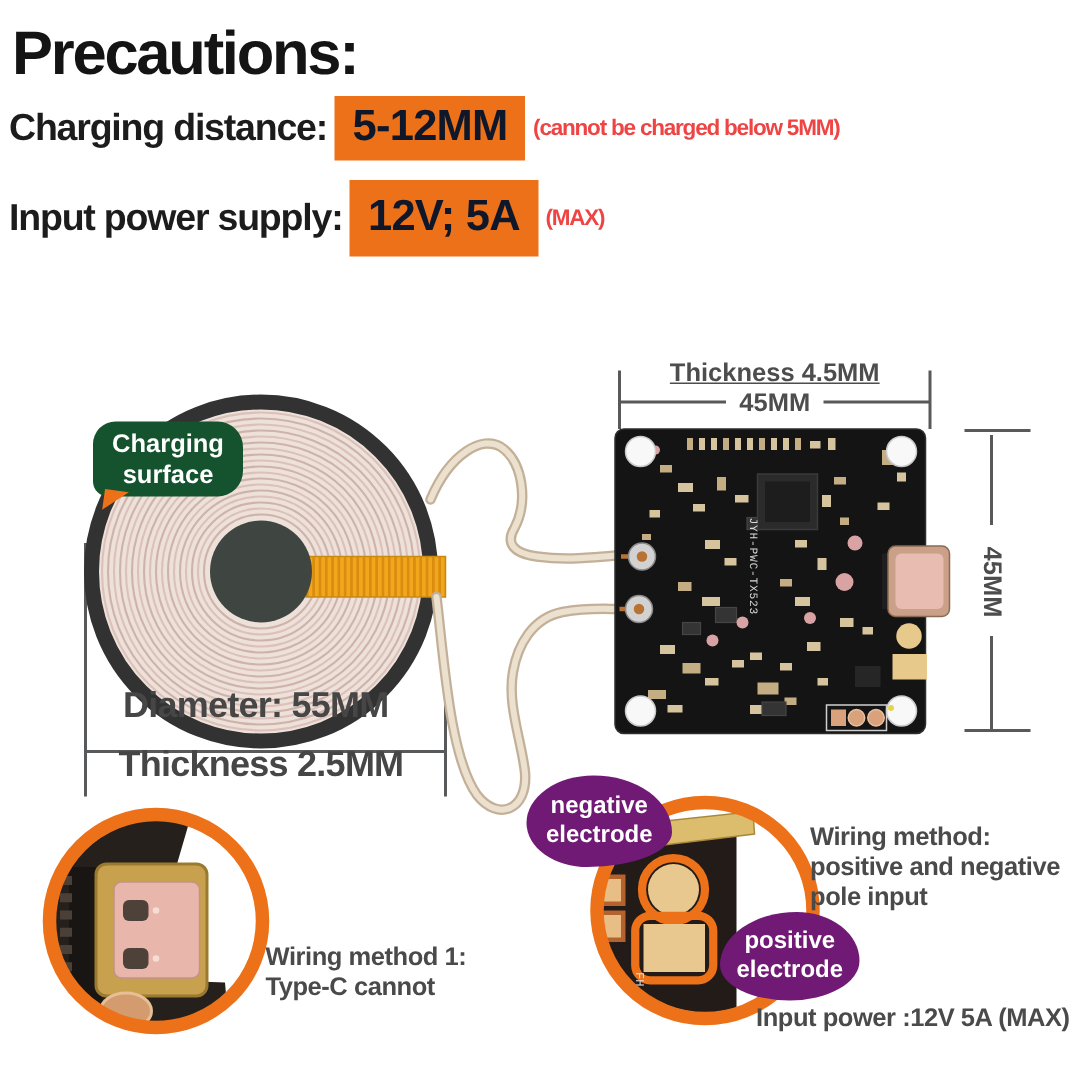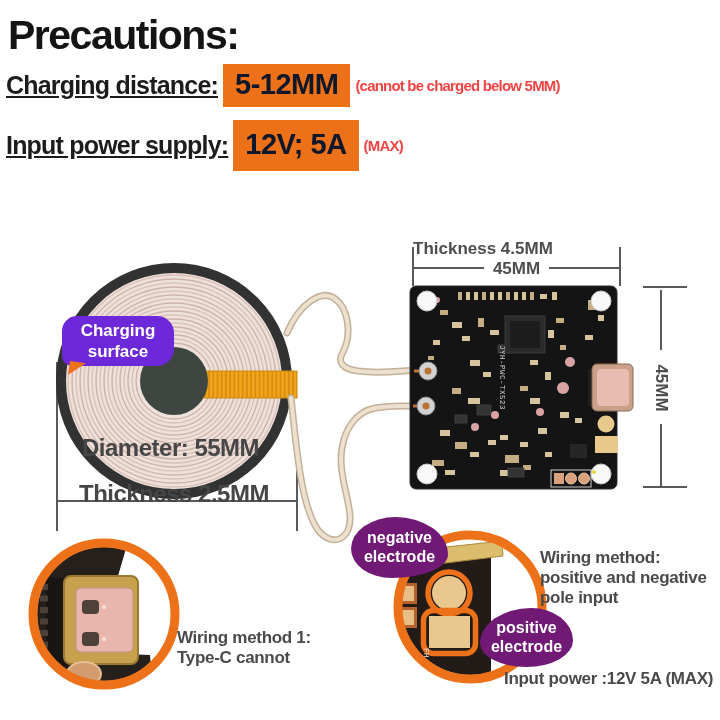--- a/index.html
+++ b/index.html
@@ -2,29 +2,29 @@
 <html><head>
 <meta charset="utf-8">
 <style>
   html,body{margin:0;padding:0;background:#fff;}
   .stage{position:relative;width:720px;height:720px;background:#fff;overflow:hidden;
          font-family:"Liberation Sans","DejaVu Sans",sans-serif;}
   .abs{position:absolute;}
   #art{position:absolute;left:0;top:0;}
   .title{left:8px;top:12px;font-size:41px;font-weight:700;color:#141414;letter-spacing:-1.5px;}
   .spec-row{display:flex;align-items:center;gap:5px;left:6px;white-space:nowrap;}
-  .spec-row .lbl{font-size:25px;font-weight:700;color:#1c1c1c;letter-spacing:-0.8px;text-decoration:underline;}
+  .spec-row .lbl{font-size:25px;font-weight:700;color:#1c1c1c;letter-spacing:-0.8px;}
   .spec-row .note{font-size:15px;font-weight:700;color:#ef4444;letter-spacing:-0.8px;}
   .hl{background:#ED7118;color:#0f172a;font-weight:700;font-size:29px;letter-spacing:-0.5px;
       display:flex;align-items:center;justify-content:center;}
   .hl-a{padding:4px 12px 6px 12px;}
   .hl-b{padding:8px 12px 10px 12px;}
-  .callout{left:62px;top:281px;width:112px;height:50px;background:#6d28d9;color:#fff;
+  .callout{left:62px;top:281px;width:100px;height:50px;background:#14532d;color:#fff;
       font-size:17px;font-weight:700;line-height:1.25;border-radius:15px 17px 17px 10px;
-      display:flex;align-items:center;justify-content:center;text-align:center;margin-top:35px;}
+      display:flex;align-items:center;justify-content:center;text-align:center;}
   .callout::after{content:'';position:absolute;left:7px;bottom:-10px;width:0;height:0;
       border-top:14px solid #ED7118;border-right:16px solid transparent;transform:rotate(8deg);}
   .dim-big{font-size:24px;font-weight:700;color:#464646;letter-spacing:-0.5px;white-space:nowrap;}
   .dim{font-size:17px;font-weight:700;color:#4d4d4d;white-space:nowrap;}
   .wiring{font-size:17px;font-weight:700;color:#4a4a4a;letter-spacing:-0.3px;white-space:nowrap;line-height:1.2;}
   .blob{background:#701a75;color:#fff;font-weight:700;font-size:16px;line-height:1.18;
       display:flex;align-items:center;justify-content:center;text-align:center;}
   .blob-neg{left:351px;top:517px;width:97px;height:61px;border-radius:46% 54% 58% 42%/52% 62% 38% 48%;}
   .blob-pos{left:480px;top:608px;width:93px;height:59px;border-radius:55% 45% 50% 50%/60% 55% 45% 40%;}
   .rot90{transform:rotate(90deg);transform-origin:center;}
@@ -250,24 +250,24 @@
     <span class="note">(cannot be charged below 5MM)</span>
   </div>
 
   <div class="abs spec-row" style="top:120px;">
     <span class="lbl">Input power supply:</span>
     <span class="hl hl-b">12V; 5A</span>
     <span class="note">(MAX)</span>
   </div>
 
   <div class="abs callout">Charging surface</div>
-  <div class="abs dim-big" style="left:82px;top:434px;text-align:right;">Diameter: 55MM</div>
-  <div class="abs dim-big" style="left:79px;top:480px;">Thickness 2.5MM</div>
-
-  <div class="abs dim" style="left:413px;top:239px;width:207px;text-align:left;">Thickness 4.5MM</div>
+  <div class="abs dim-big" style="left:82px;top:457px;text-align:right;">Diameter: 55MM</div>
+  <div class="abs dim-big" style="left:79px;top:496px;">Thickness 2.5MM</div>
+
+  <div class="abs dim" style="left:413px;top:239px;width:207px;text-align:center;text-decoration:underline;">Thickness 4.5MM</div>
   <div class="abs dim" style="left:413px;top:259px;width:207px;text-align:center;">45MM</div>
   <div class="abs dim rot90" style="left:634px;top:378px;width:54px;text-align:center;">45MM</div>
 
   <div class="abs wiring" style="left:177px;top:628px;">Wiring method 1:</div>
   <div class="abs wiring" style="left:177px;top:648px;">Type-C cannot</div>
 
   <div class="abs wiring" style="left:540px;top:568px;">positive and negative</div>
   <div class="abs wiring" style="left:540px;top:548px;">Wiring method:</div>
   <div class="abs wiring" style="left:540px;top:588px;">pole input</div>
   <div class="abs wiring" style="left:504px;top:669px;">Input power :12V 5A (MAX)</div>

